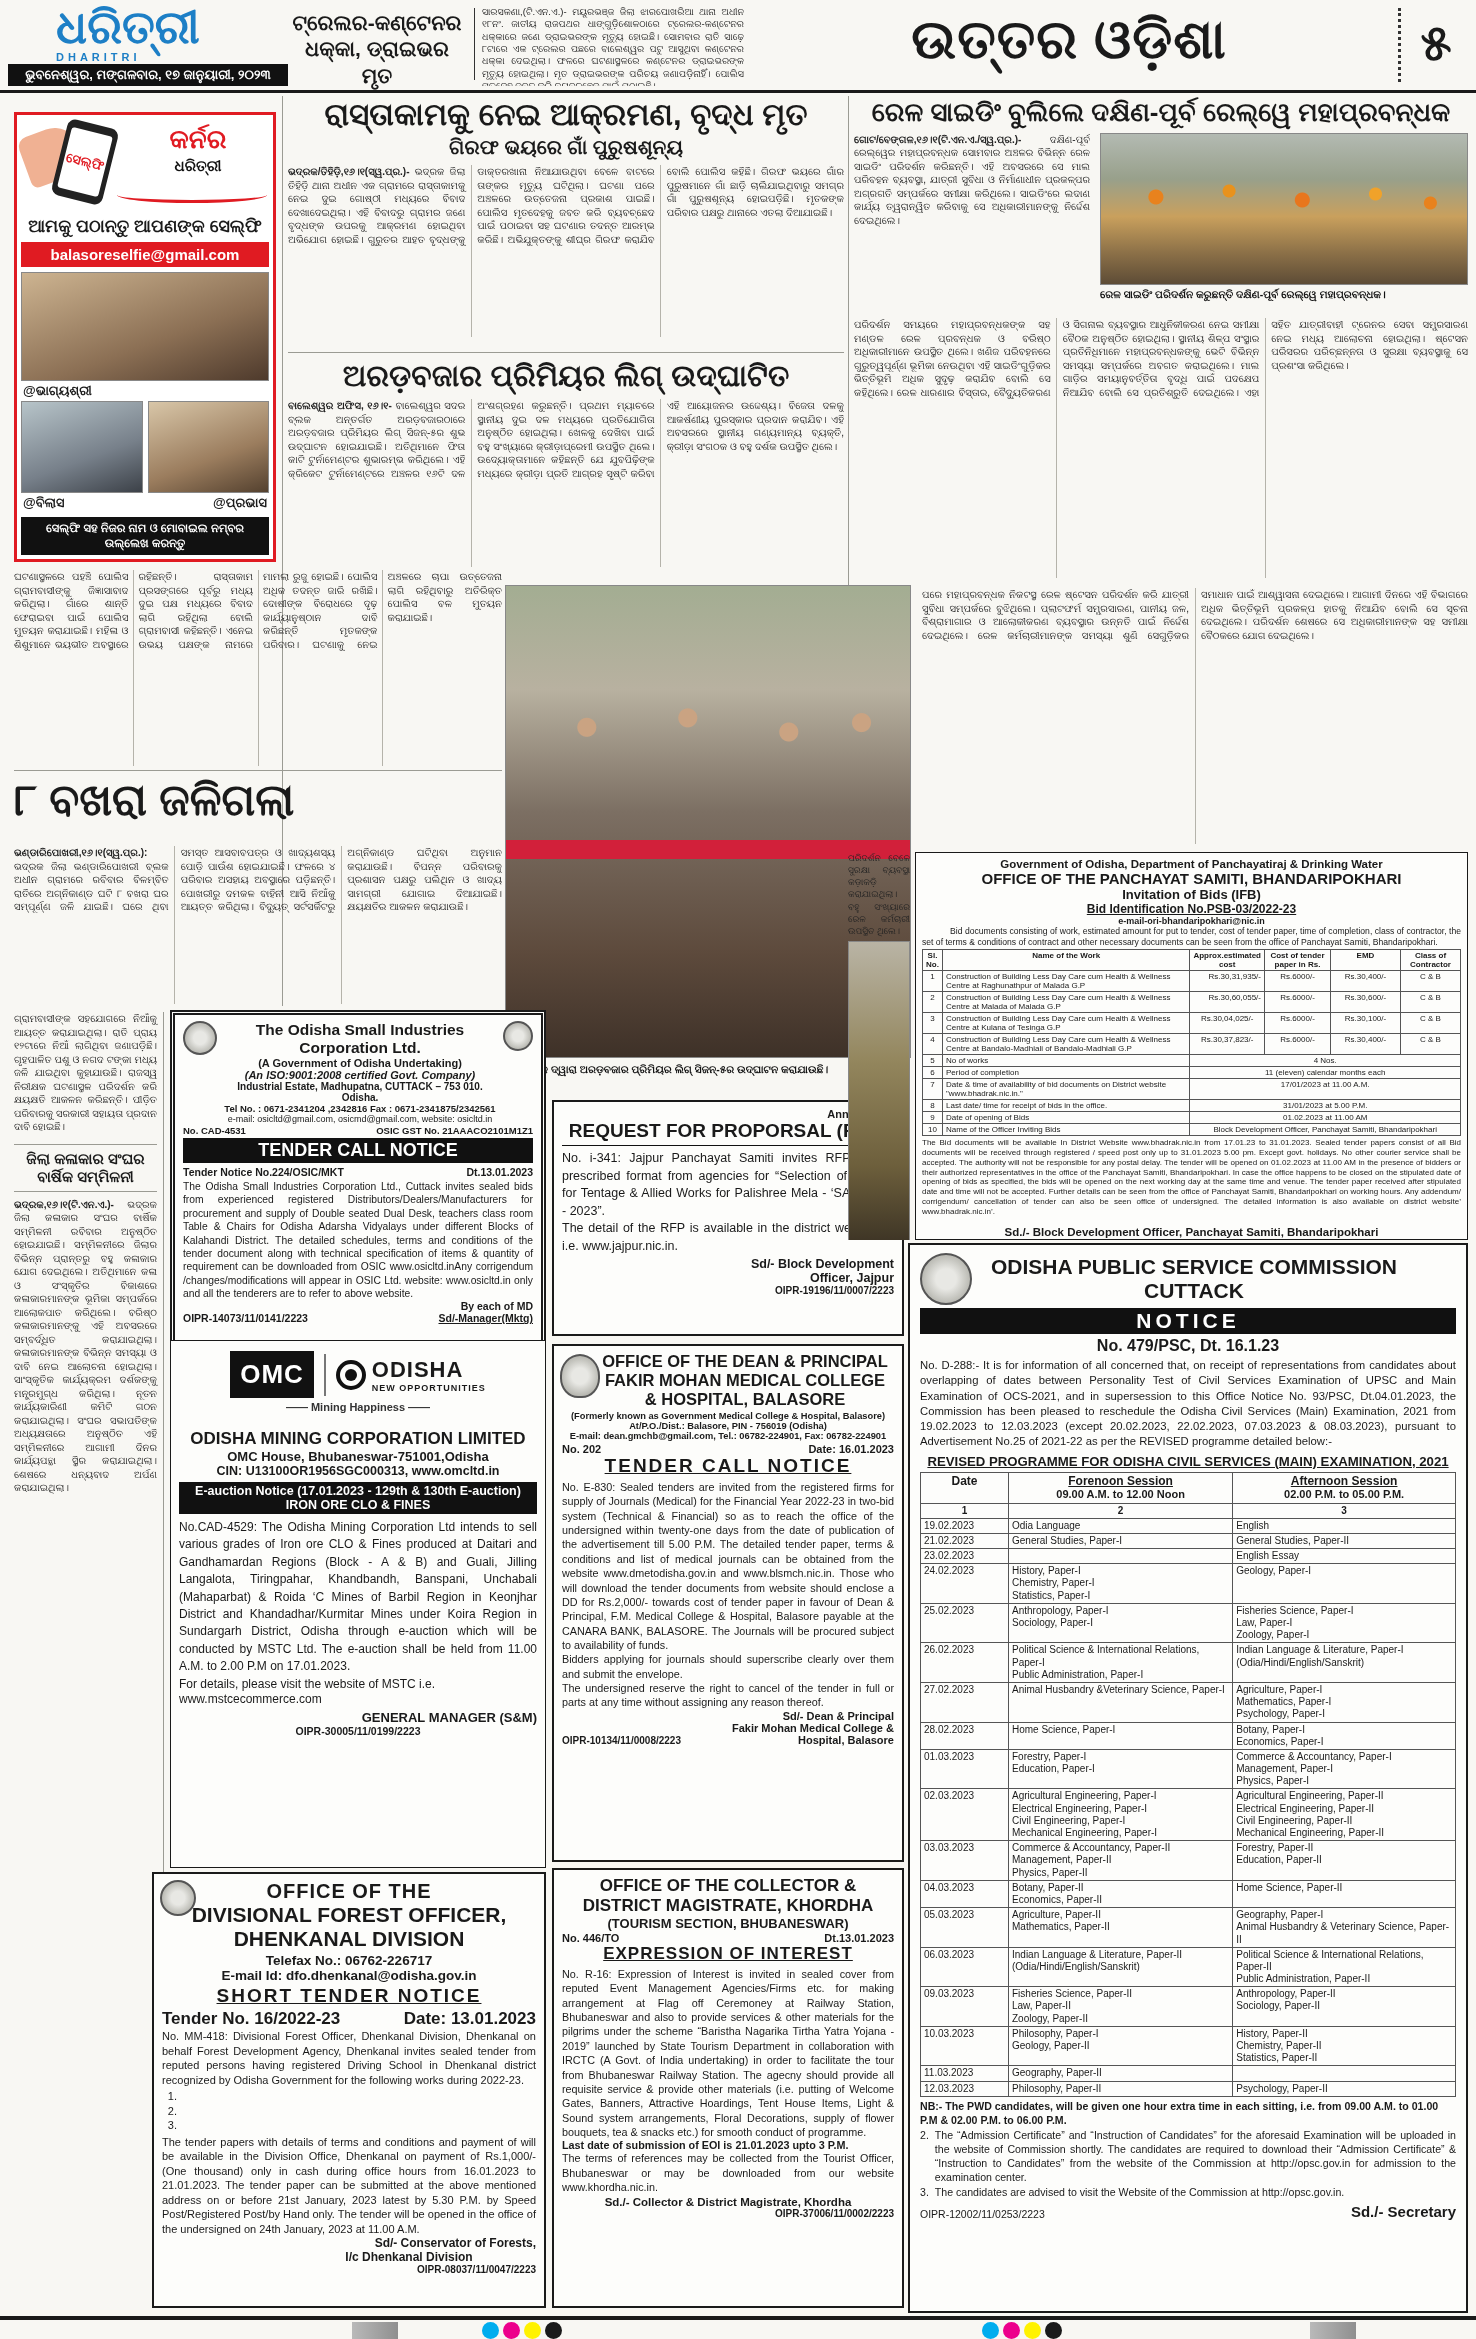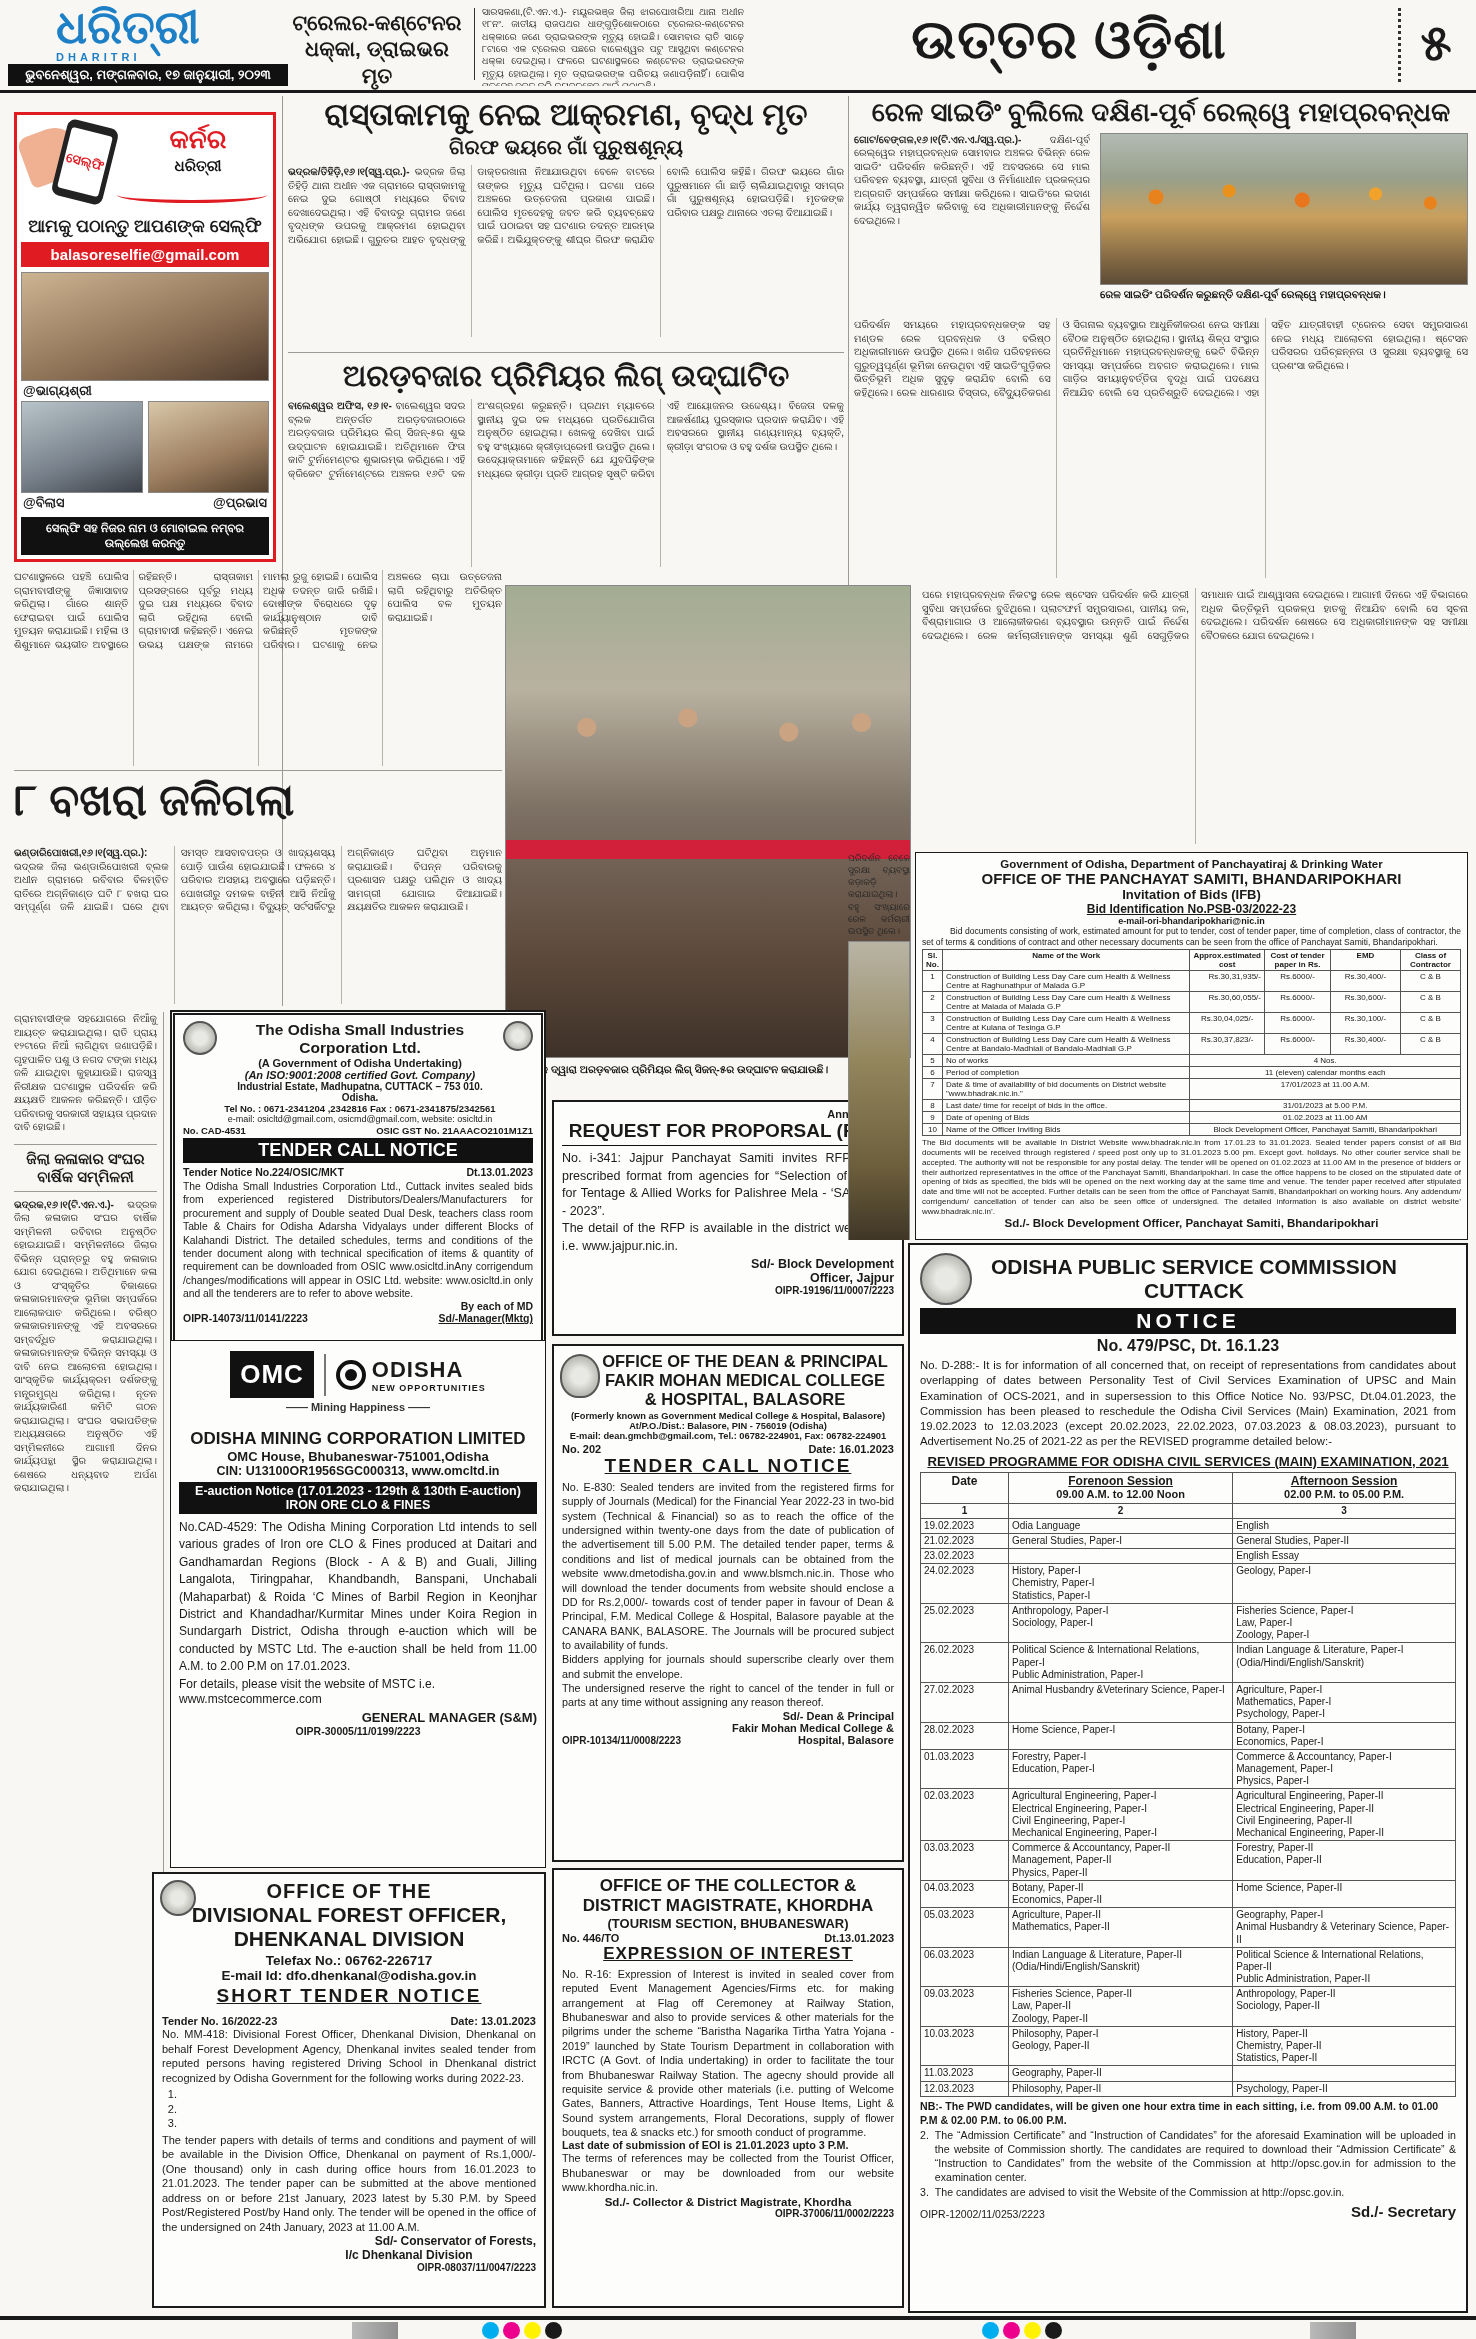--- a/index.html
+++ b/index.html
@@ -263,21 +263,21 @@
   </div>
 
   <div class="abs nbox" style="left:152px;top:1872px;width:394px;height:436px;">
     <div class="seal" style="position:absolute;left:6px;top:6px;width:36px;height:36px;"></div>
     <div class="nb-center" style="font-size:20px;font-weight:900;letter-spacing:1px;">OFFICE OF THE</div>
     <div class="nb-center" style="font-size:21px;font-weight:900;">DIVISIONAL FOREST OFFICER,</div>
     <div class="nb-center" style="font-size:21px;font-weight:900;">DHENKANAL DIVISION</div>
     <div class="nb-center" style="font-size:13.5px;font-weight:bold;margin-top:2px;">Telefax No.: 06762-226717</div>
     <div class="nb-center" style="font-size:13.5px;font-weight:bold;">E-mail Id: dfo.dhenkanal@odisha.gov.in</div>
     <div class="nb-center u" style="font-size:19px;font-weight:900;letter-spacing:2px;margin-top:2px;">SHORT TENDER NOTICE</div>
-    <div class="nb-row" style="font-size:11px;margin-top:8px;">
+    <div class="nb-row" style="font-size:17px;margin-top:2px;">
       <span>Tender No. 16/2022-23</span>
       <span>Date: 13.01.2023</span>
     </div>
     <div class="nb-just" style="font-size:11px;line-height:1.32;">No. MM-418: Divisional Forest Officer, Dhenkanal Division, Dhenkanal on behalf Forest Development Agency, Dhenkanal invites sealed tender from reputed persons having registered Driving School in Dhenkanal district recognized by Odisha Government for the following works during 2022-23.</div>
     <ol style="font-size:11px;line-height:1.32;margin:2px 0 2px 18px;">
         <li></li>
         <li></li>
         <li></li>
       </ol>
     <div class="nb-just" style="font-size:11px;line-height:1.32;">The tender papers with details of terms and conditions and payment of will be available in the Division Office, Dhenkanal on payment of Rs.1,000/- (One thousand) only in cash during office hours from 16.01.2023 to 21.01.2023. The tender paper can be submitted at the above mentioned address on or before 21st January, 2023 latest by 5.30 P.M. by Speed Post/Registered Post/by Hand only. The tender will be opened in the office of the undersigned on 24th January, 2023 at 11.00 A.M.</div>
@@ -422,21 +422,21 @@
           <td colspan="4" style="text-align:center;">01.02.2023 at 11.00 AM</td>
         </tr>
           <tr>
           <td style="text-align:center;">10</td>
           <td>Name of the Officer Inviting Bids</td>
           <td colspan="4" style="text-align:center;">Block Development Officer, Panchayat Samiti, Bhandaripokhari</td>
         </tr>
         </tbody>
     </table>
     <div class="nb-just" style="font-size:8px;line-height:1.22;margin-top:2px;">The Bid documents will be available In District Website www.bhadrak.nic.in from 17.01.23 to 31.01.2023. Sealed tender papers consist of all Bid documents will be received through registered / speed post only up to 31.01.2023 5.00 pm. Except govt. holidays. No other courier service shall be accepted. The authority will not be responsible for any postal delay. The tender will be opened on 01.02.2023 at 11.00 AM in the presence of bidders or their authorized representatives in the office of the Panchayat Samiti, Bhandaripokhari. In case the office happens to be closed on the stipulated date of opening of bids as specified, the bids will be opened on the next working day at the same time and venue. The tender paper received after stipulated date and time will not be accepted. Further details can be seen from the office of Panchayat Samiti, Bhandaripokhari on working hours. Any addendum/ corrigendum/ cancellation of tender can also be seen office of undersigned. The detailed information is also available on district website’ www.bhadrak.nic.in’.</div>
-    <div class="nb-center" style="font-size:11.5px;font-weight:900;margin-top:1px;">Sd./- Block Development Officer, Panchayat Samiti, Bhandaripokhari</div>
+    <div class="nb-center" style="font-size:11.5px;font-weight:900;margin-top:10px;">Sd./- Block Development Officer, Panchayat Samiti, Bhandaripokhari</div>
   </div>
 
   <div class="abs nbox" style="left:908px;top:1243px;width:560px;height:1070px;padding:8px 10px;">
     <div style="display:flex;align-items:center;gap:8px;">
       <div class="seal" style="width:52px;height:52px;"></div>
       <div style="flex:1;">
         <div class="opsc-title">ODISHA PUBLIC SERVICE COMMISSION</div>
         <div class="opsc-title">CUTTACK</div>
       </div>
       <div style="width:40px;"></div>

